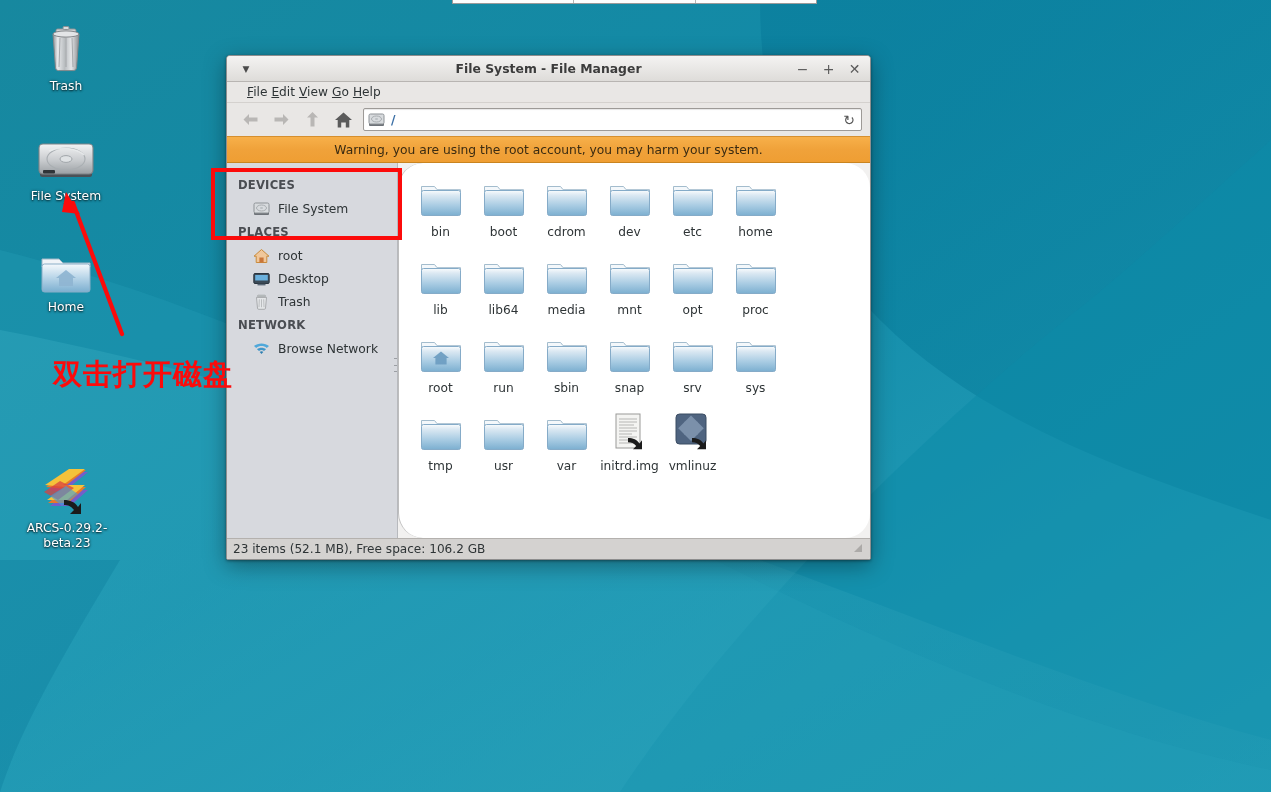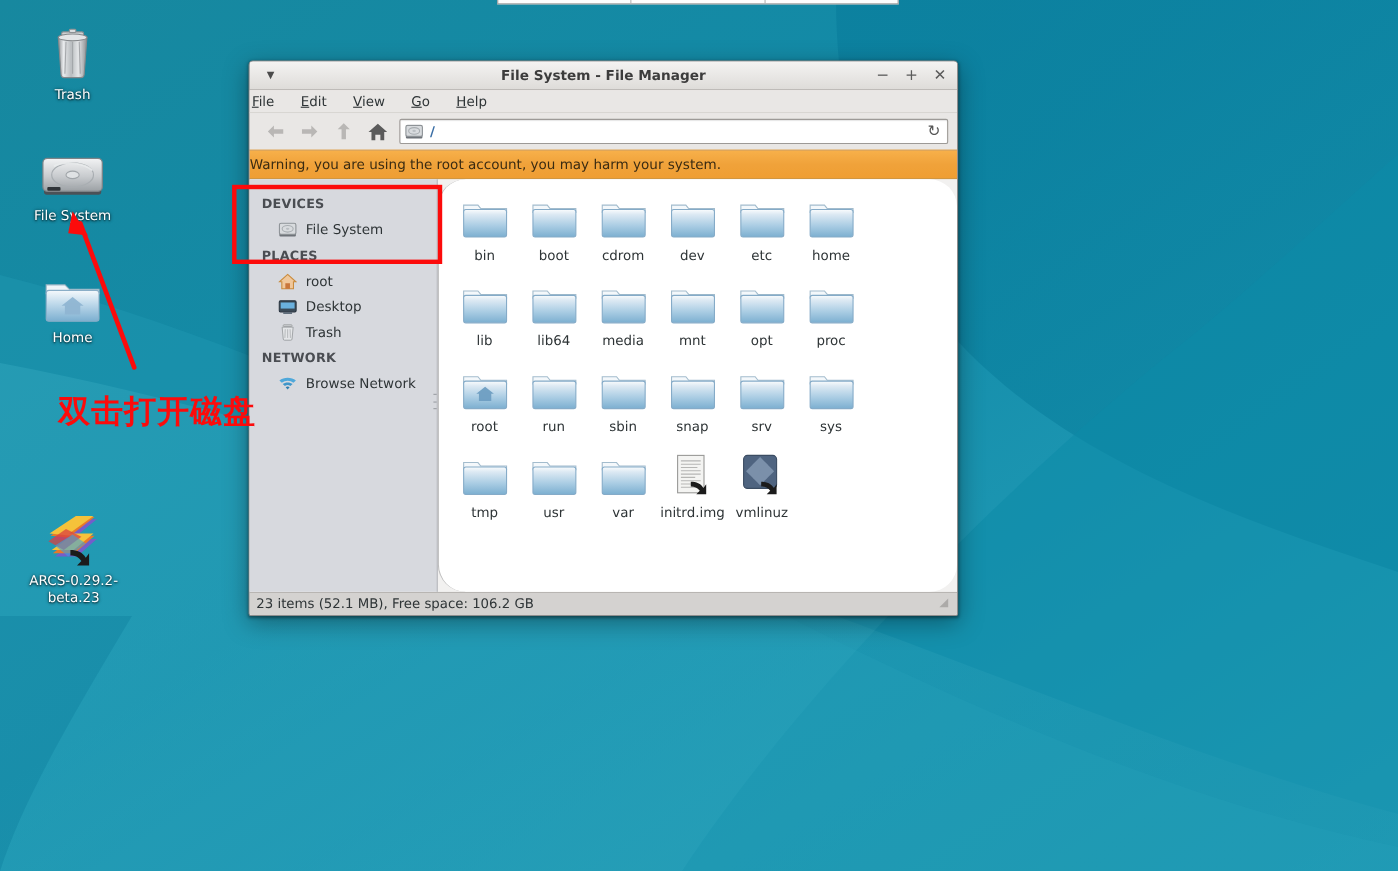--- a/index.html
+++ b/index.html
@@ -92,21 +92,21 @@
     width: 13px; height: 14px;
     display: flex; align-items: center; justify-content: center;
     color: #5b5b5b; font-size: 14px; line-height: 1;
     cursor: default;
   }
 
   .menubar {
     height: 21px; flex: 0 0 21px;
     background: #e9e7e5;
     display: flex; align-items: center;
-    padding-left: 2px; gap: 24px;
+    padding-left: 20px; gap: 4px;
     border-bottom: 1px solid #d4d1ce;
   }
   .menu-item { font-size: 12.2px; color: #2e3436; cursor: default; }
   .menu-item u { text-decoration: underline; }
 
   .toolbar {
     height: 33px; flex: 0 0 33px;
     background: #e9e7e5;
     display: flex; align-items: center;
     padding: 0 8px; gap: 0px;
@@ -133,21 +133,21 @@
   .pathbar .reload {
     margin-left: auto; margin-right: 2px;
     font-size: 14px; color: #555; cursor: default;
   }
 
   .warnbar {
     flex: 0 0 27px; height: 27px;
     background: linear-gradient(to bottom, #f7b04a 0%, #f0a23a 50%, #ef9e33 100%);
     border-top: 1px solid #d68f2e;
     border-bottom: 1px solid #c9841f;
-    display: flex; align-items: center; 
+    display: flex; align-items: center; justify-content: center;
     font-size: 12.3px; color: #3a2b12;
   }
 
   .body-row { flex: 1; display: flex; min-height: 0; background: #f2f1f0; }
 
   .sidebar {
     width: 171px; flex: 0 0 171px;
     background: #d7d9de;
     border-right: 1px solid #b7b9bd;
     padding-top: 10px;

